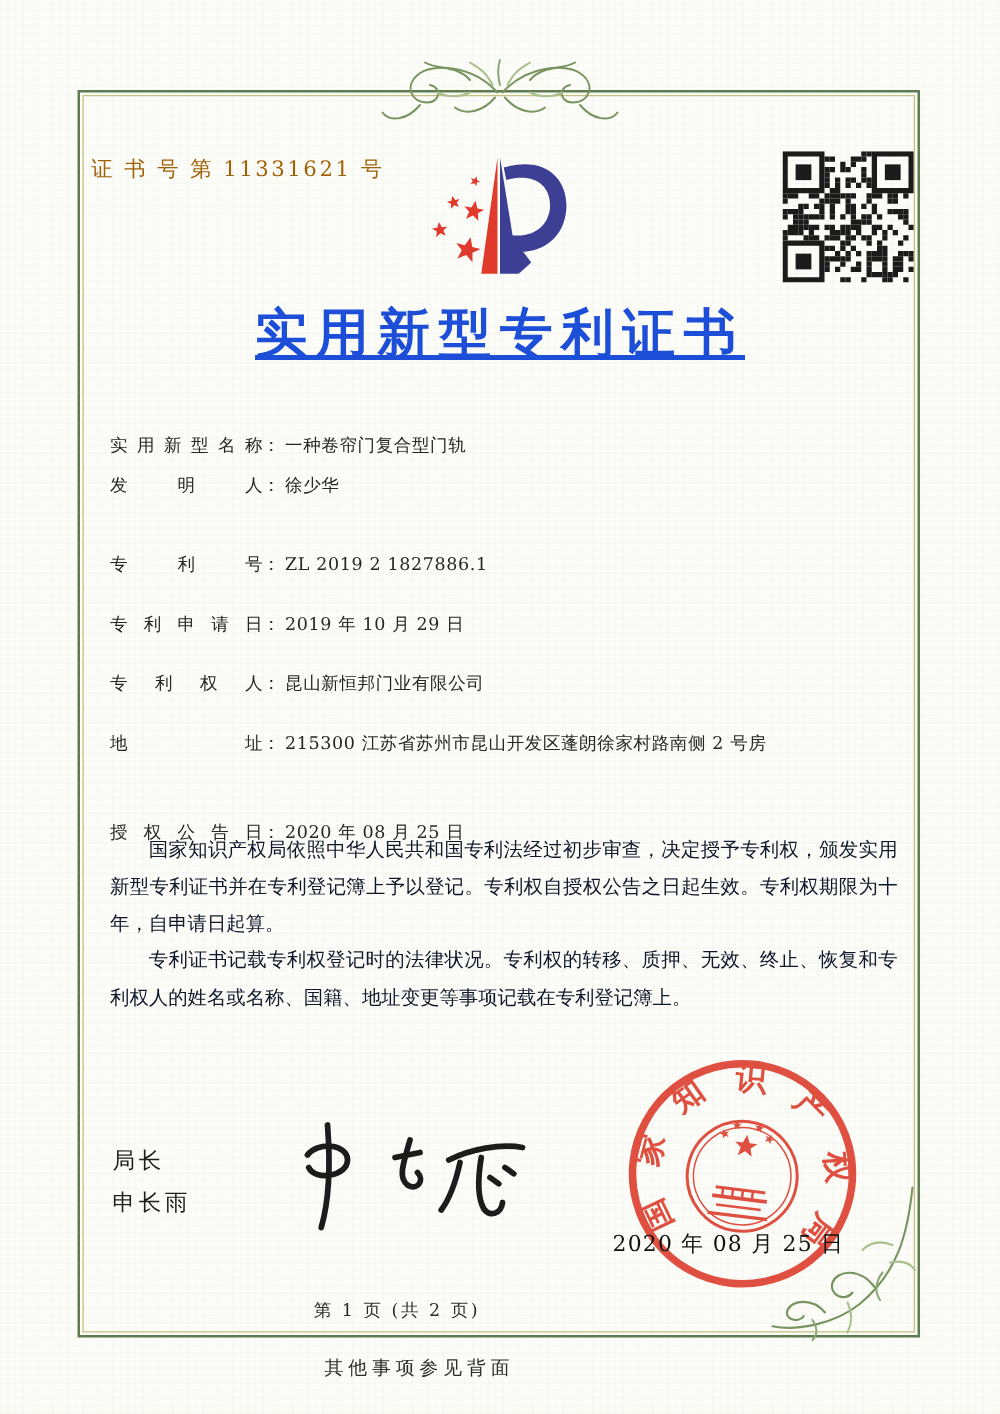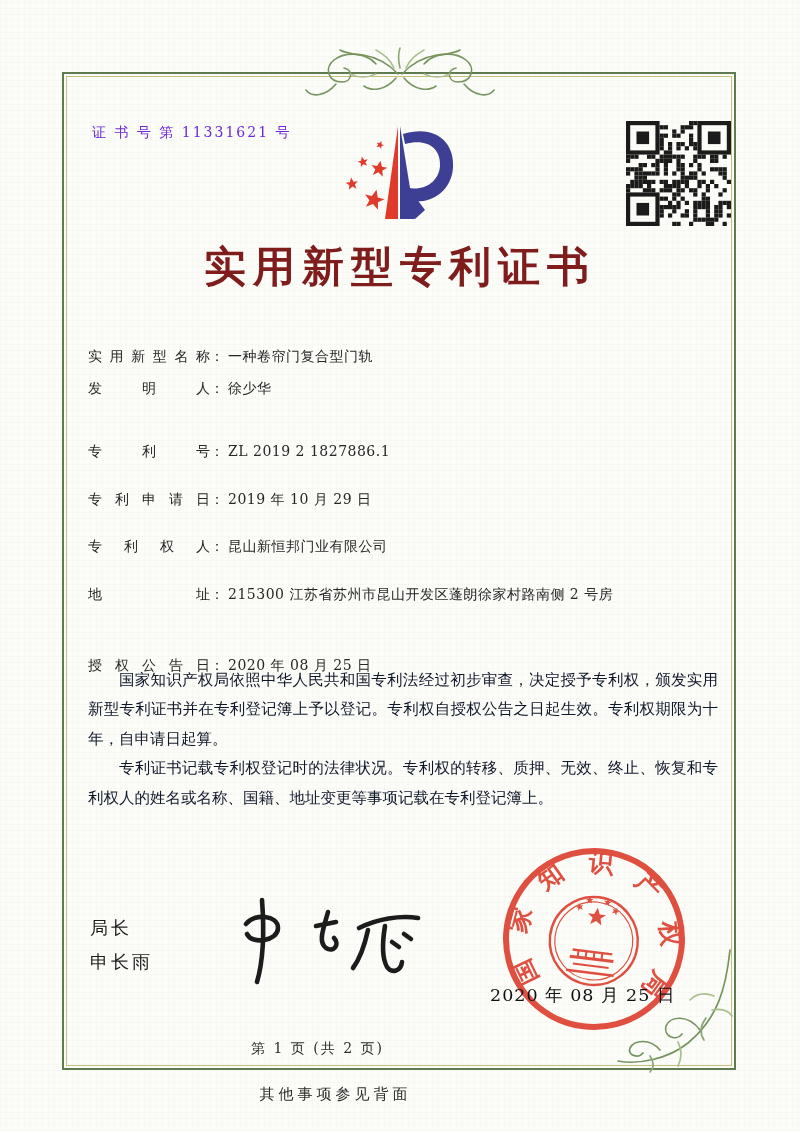--- a/index.html
+++ b/index.html
@@ -15,23 +15,23 @@
   .abs{position:absolute;}
   
   .frame{
     left:62px;top:72px;width:674px;height:998px;
     border:2px solid #5e7c50;box-sizing:border-box;
   }
   .frame::after{
     content:"";position:absolute;inset:2px;border:1px solid #c6c07d;
   }
   
-  .certno{left:92px;top:124px;font-size:14px;letter-spacing:2px;color:#6d28d9;}
+  .certno{left:73px;top:124px;font-size:17px;letter-spacing:2px;color:#a16207;}
   .title{left:0;top:239px;width:800px;text-align:center;font-size:42px;font-weight:bold;
-         letter-spacing:7px;color:#7f1d1d;}
+         letter-spacing:7px;color:#1d4ed8;text-decoration:underline;}
   
   .frow{position:absolute;left:88px;width:636px;font-size:14px;color:#262626;white-space:nowrap;}
   .flabel{display:inline-block;width:122px;text-align:justify;text-align-last:justify;vertical-align:bottom;}
   .fcolon{display:inline-block;margin-right:4px;}
   .fval{letter-spacing:0.5px;}
   .fsecond{position:absolute;left:368px;top:0;}
   
   .paras{left:88px;top:666px;width:630px;font-size:15.5px;line-height:29.4px;
          text-align:justify;color:#0f172a;}
   .paras p{margin:0;text-indent:2em;}

